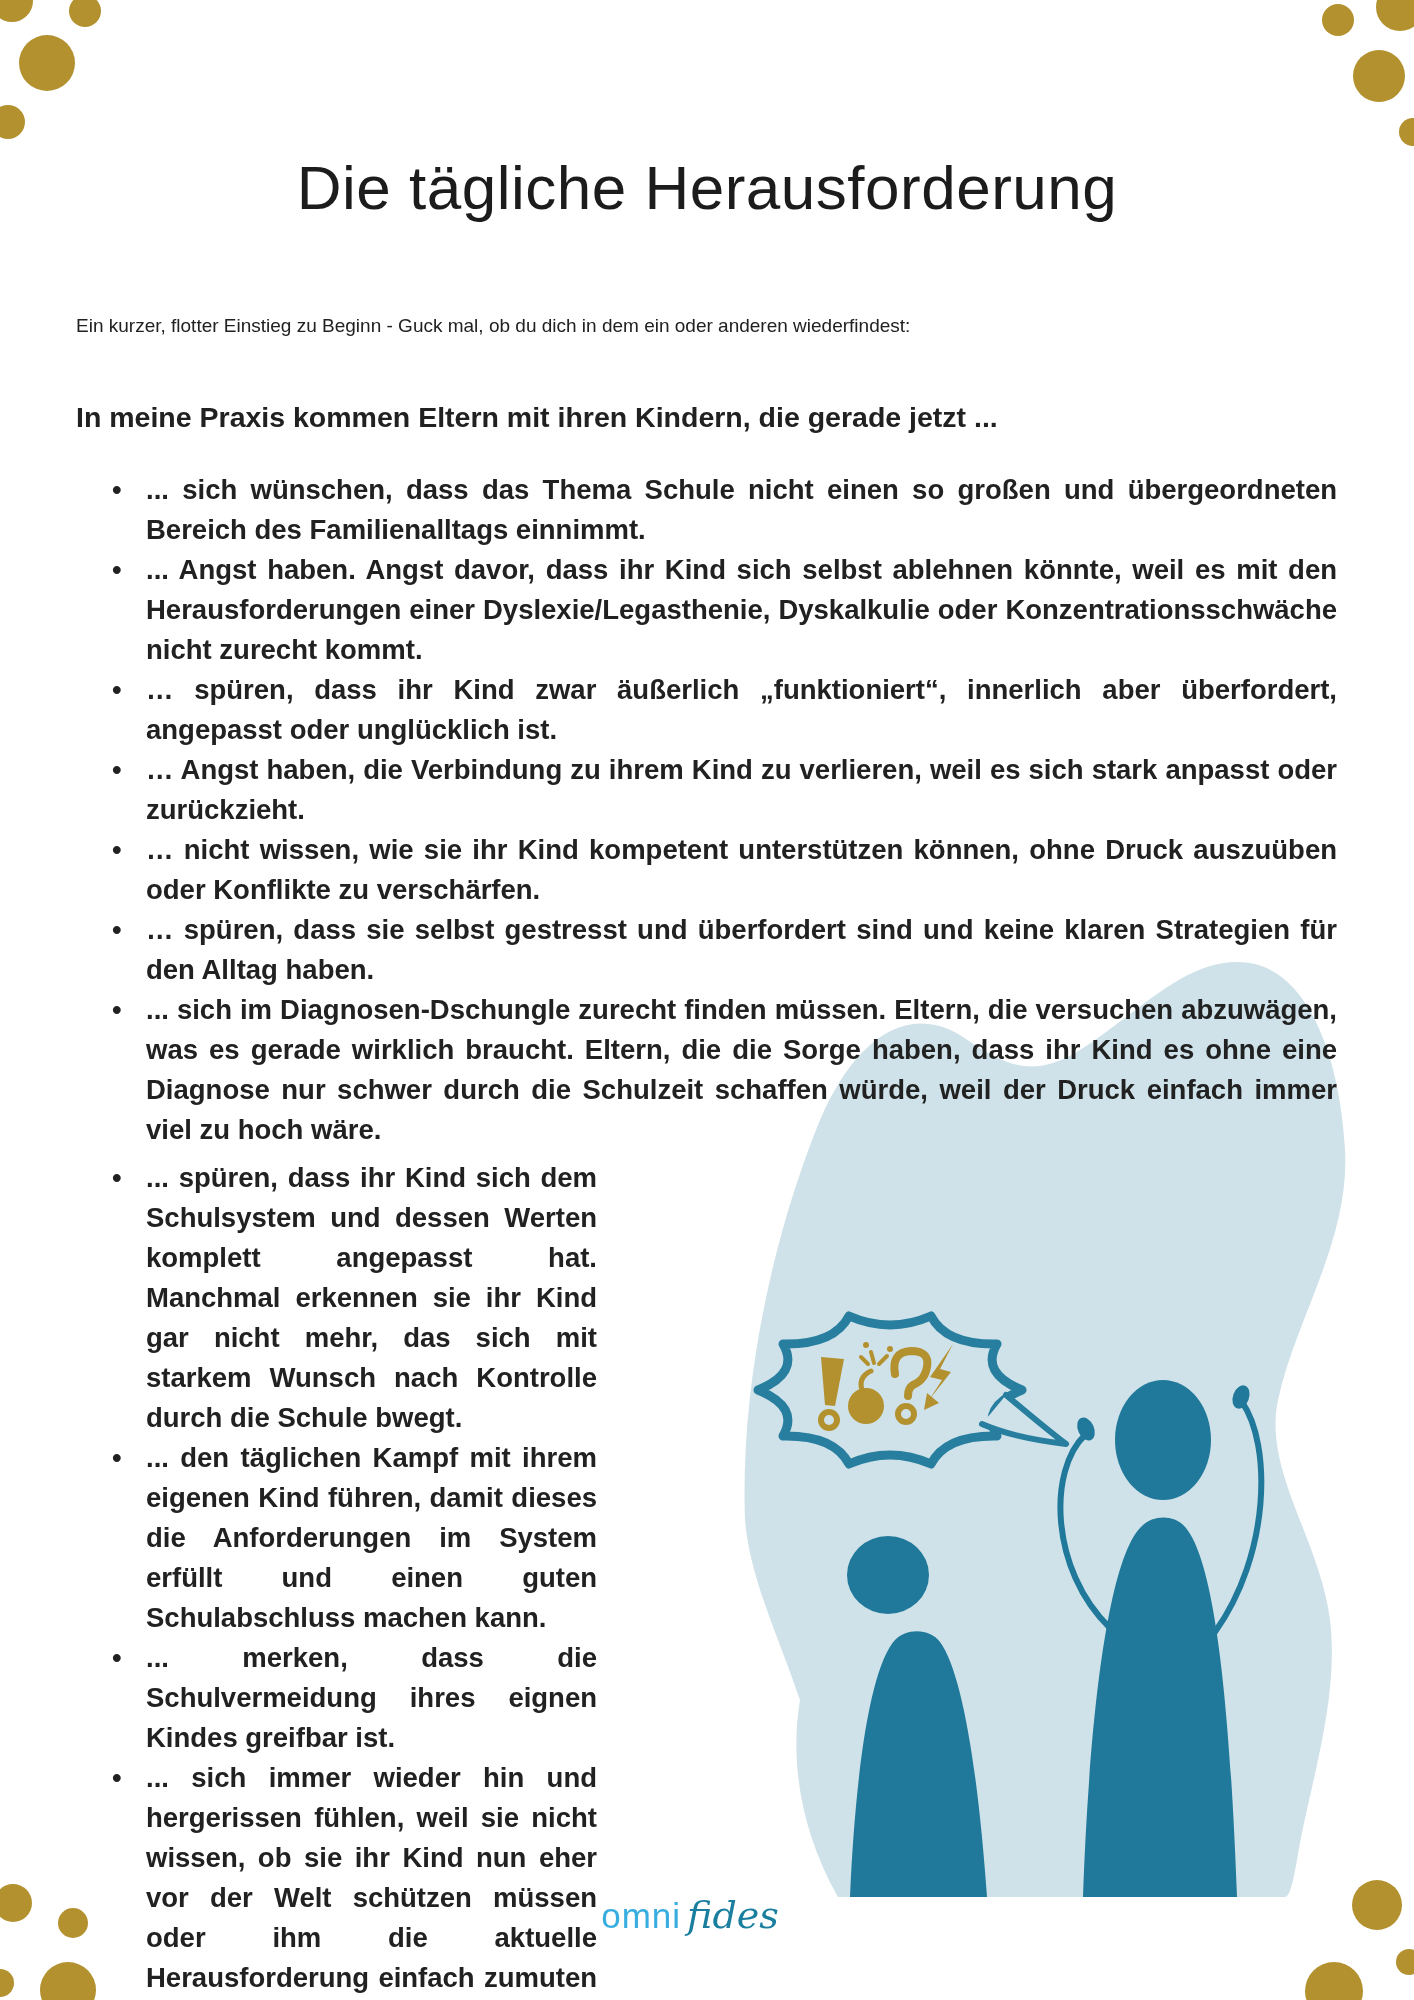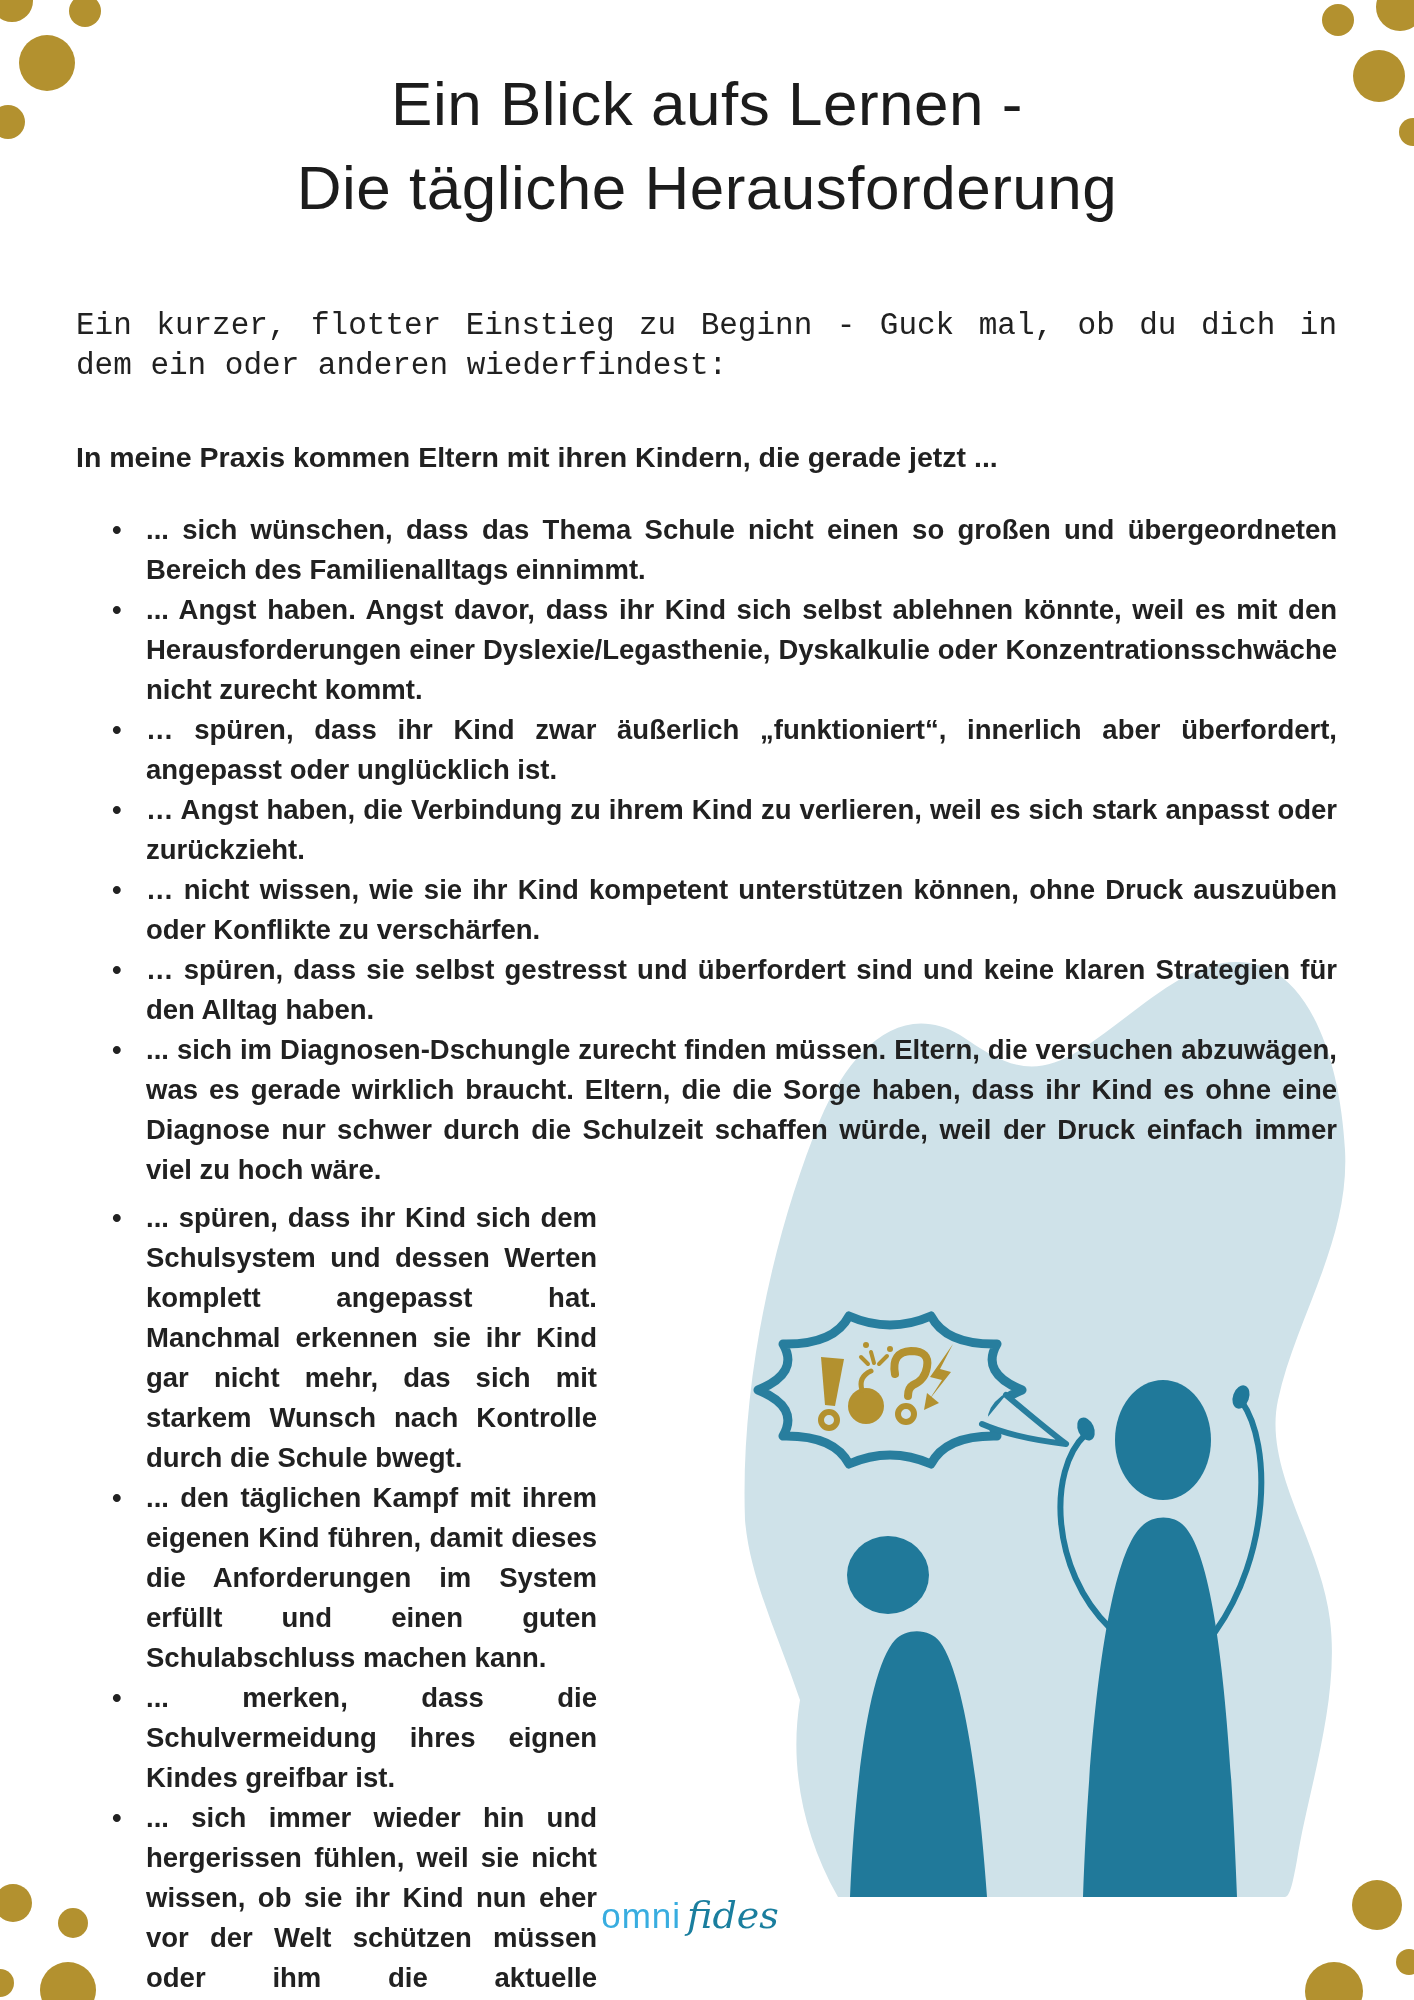--- a/index.html
+++ b/index.html
@@ -12,23 +12,22 @@
     position:relative;width:1414px;height:2000px;background:#ffffff;
     overflow:hidden;font-family:"Liberation Sans",sans-serif;color:var(--text);
   }
   .decor-svg{position:absolute;left:0;top:0;width:1414px;height:2000px;z-index:0}
   .content{position:relative;z-index:1}
   .title{
     margin-top:62px;text-align:center;font-size:62px;line-height:84px;
     font-weight:400;color:var(--title);letter-spacing:.5px;
   }
   .intro{
-    margin:76px 77px 0 76px;font-size:31px;line-height:40px;
+    margin:76px 77px 0 76px;font-size:19px;line-height:40px;
     text-align:justify;
-    font-family:Liberation Mono, monospace;
   }
   .section-heading{
     margin:52px 77px 0 76px;font-size:28.5px;line-height:38px;font-weight:700;
   }
   ul.bullets{
     list-style:none;margin:34px 77px 0 106px;font-weight:bold;
   }
   ul.bullets li{
     position:relative;padding-left:40px;font-size:27.5px;line-height:40px;
     text-align:justify;
@@ -152,21 +151,21 @@
           M 1083 1897
           C 1090 1700 1110 1560 1140 1528
           C 1152 1514 1175 1514 1186 1528
           C 1216 1565 1230 1710 1237 1897 Z"></path>
       </g>
     </g>
   </svg>
 
   <div class="content">
     <h1 class="title">
-      <span>Ein Blick aufs Lernen -</span><br>
+      <br>
       <span>Die tägliche Herausforderung</span>
     </h1>
 
     <p class="intro">Ein kurzer, flotter Einstieg zu Beginn - Guck mal, ob du dich in dem ein oder anderen wiederfindest:</p>
 
     <h2 class="section-heading">In meine Praxis kommen Eltern mit ihren Kindern, die gerade jetzt ...</h2>
 
     <ul class="bullets">
       <li>... sich wünschen, dass das Thema Schule nicht einen so großen und übergeordneten Bereich des Familienalltags einnimmt.</li>
       <li>... Angst haben. Angst davor, dass ihr Kind sich selbst ablehnen könnte, weil es mit den Herausforderungen einer Dyslexie/Legasthenie, Dyskalkulie oder Konzentrationsschwäche nicht zurecht kommt.</li>

